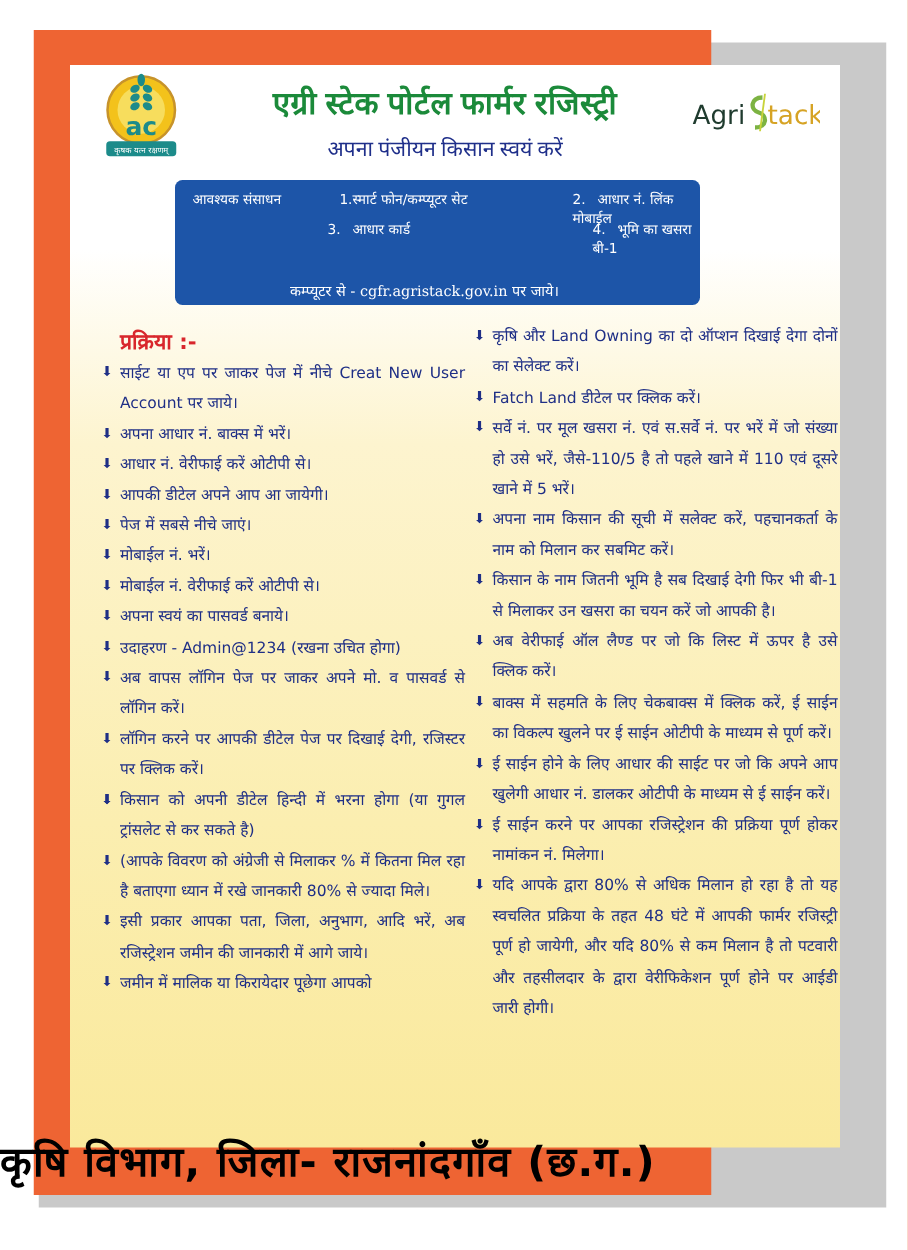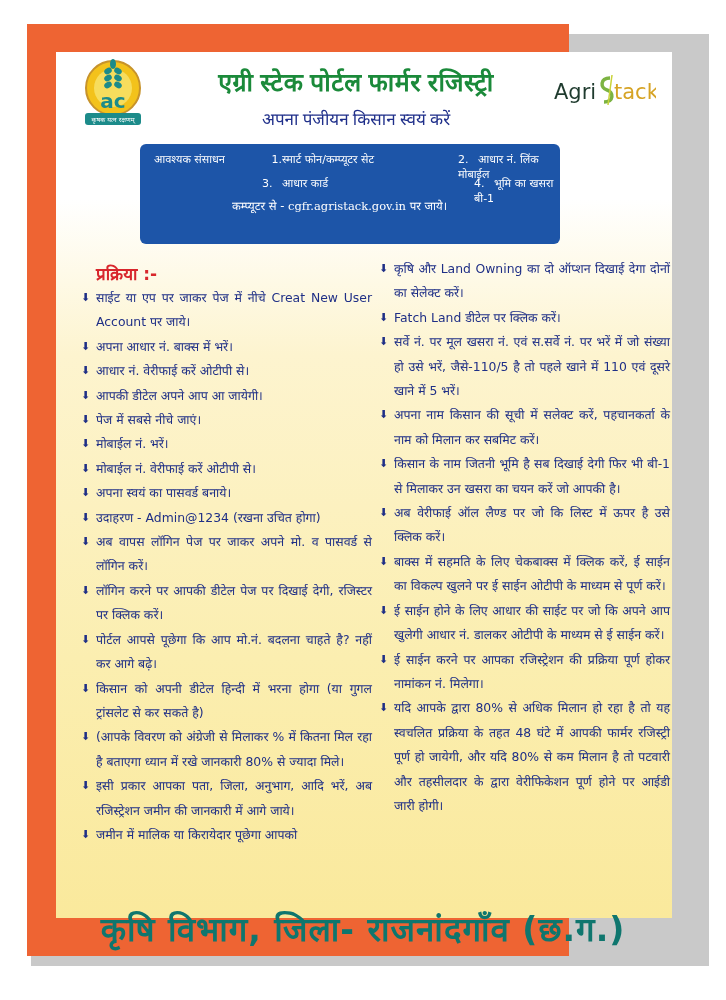--- a/index.html
+++ b/index.html
@@ -34,41 +34,41 @@
 
   
   .resource-box {
     position: absolute; left: 84px; top: 92px; width: 420px; height: 100px;
     background: #1d55a8; border-radius: 6px; color: #ffffff;
     font-family: "DejaVu Sans", sans-serif; font-size: 11px;
   }
   .rb-label { position: absolute; left: 14px; top: 7px; }
   .rb-item { position: absolute; }
   .rb-num { display: inline-block; width: 20px; }
-  .rb-line { position: absolute; left: 92px; font-size: 11.5px; }
+  .rb-line { position: absolute; left: 92px; font-size: 11.5px; margin-top: 27px; }
   .rb-line .en { font-family: "DejaVu Serif", serif; }
 
   
   .col { position: absolute; top: 210px; width: 292px;
     font-family: "DejaVu Sans", sans-serif; font-size: 12.4px; color: #1f2f86; line-height: 24.4px; }
   .col-left { left: 24px; }
   .col-right { left: 322px; top: 205px; }
   .section-heading {
     color: #d8262c; font-weight: bold; font-size: 17px; line-height: 24px; margin-left: 16px;
   }
   .step { position: relative; padding-left: 16px; text-align: justify; }
   .step .arrow {
     position: absolute; left: 1px; top: 0; font-size: 11px; color: #1f2f86;
   }
   .cont { padding-left: 16px; }
 
   .footer-text {
-    position: absolute; left: 0; top: 906px; width: 726px; text-align: center;
+    position: absolute; left: 0; top: 906px; width: 726px; 
     font-family: "DejaVu Sans", sans-serif; font-weight: bold; font-size: 33px;
-    color: #0f766e; letter-spacing: 1px;
+    color: #000000; letter-spacing: 1px;
   }
 </style>
 </head>
 <body>
 
 <div class="poster-shadow"></div>
 <div class="poster">
   <div class="inner">
 
     <div class="logo-left">
@@ -127,21 +127,21 @@
       <div class="step"><span class="arrow">⬇</span><span>अपना आधार नं. बाक्स में भरें।</span></div>
       <div class="step"><span class="arrow">⬇</span><span>आधार नं. वेरीफाई करें ओटीपी से।</span></div>
       <div class="step"><span class="arrow">⬇</span><span>आपकी डीटेल अपने आप आ जायेगी।</span></div>
       <div class="step"><span class="arrow">⬇</span><span>पेज में सबसे नीचे जाएं।</span></div>
       <div class="step"><span class="arrow">⬇</span><span>मोबाईल नं. भरें।</span></div>
       <div class="step"><span class="arrow">⬇</span><span>मोबाईल नं. वेरीफाई करें ओटीपी से।</span></div>
       <div class="step"><span class="arrow">⬇</span><span>अपना स्वयं का पासवर्ड बनाये।</span></div>
       <div class="step"><span class="arrow">⬇</span><span>उदाहरण - Admin@1234 (रखना उचित होगा)</span></div>
       <div class="step"><span class="arrow">⬇</span><span>अब वापस लॉगिन पेज पर जाकर अपने मो. व पासवर्ड से लॉगिन करें।</span></div>
       <div class="step"><span class="arrow">⬇</span><span>लॉगिन करने पर आपकी डीटेल पेज पर दिखाई देगी, रजिस्टर पर क्लिक करें।</span></div>
-      <div class="step"><span class="arrow">⬇</span><span>पोर्टल आपसे पूछेगा कि आप मो.नं. बदलना चाहते है? नहीं कर आगे बढ़े।</span></div>
+      <div class="step"><span class="arrow">⬇</span></div>
       <div class="step"><span class="arrow">⬇</span><span>किसान को अपनी डीटेल हिन्दी में भरना होगा (या गुगल ट्रांसलेट से कर सकते है)</span></div>
       <div class="step"><span class="arrow">⬇</span><span>(आपके विवरण को अंग्रेजी से मिलाकर % में कितना मिल रहा है बताएगा ध्यान में रखे जानकारी 80% से ज्यादा मिले।</span></div>
       <div class="step"><span class="arrow">⬇</span><span>इसी प्रकार आपका पता, जिला, अनुभाग, आदि भरें, अब रजिस्ट्रेशन जमीन की जानकारी में आगे जाये।</span></div>
       <div class="step"><span class="arrow">⬇</span><span>जमीन में मालिक या किरायेदार पूछेगा आपको</span></div>
     </div>
 
     <div class="col col-right">
       <div class="step"><span class="arrow">⬇</span><span>कृषि और Land Owning का दो ऑप्शन दिखाई देगा दोनों का सेलेक्ट करें।</span></div>
       <div class="step"><span class="arrow">⬇</span><span>Fatch Land डीटेल पर क्लिक करें।</span></div>
       <div class="step"><span class="arrow">⬇</span><span>सर्वे नं. पर मूल खसरा नं. एवं स.सर्वे नं. पर भरें में जो संख्या हो उसे भरें, जैसे-110/5 है तो पहले खाने में 110 एवं दूसरे खाने में 5 भरें।</span></div>

